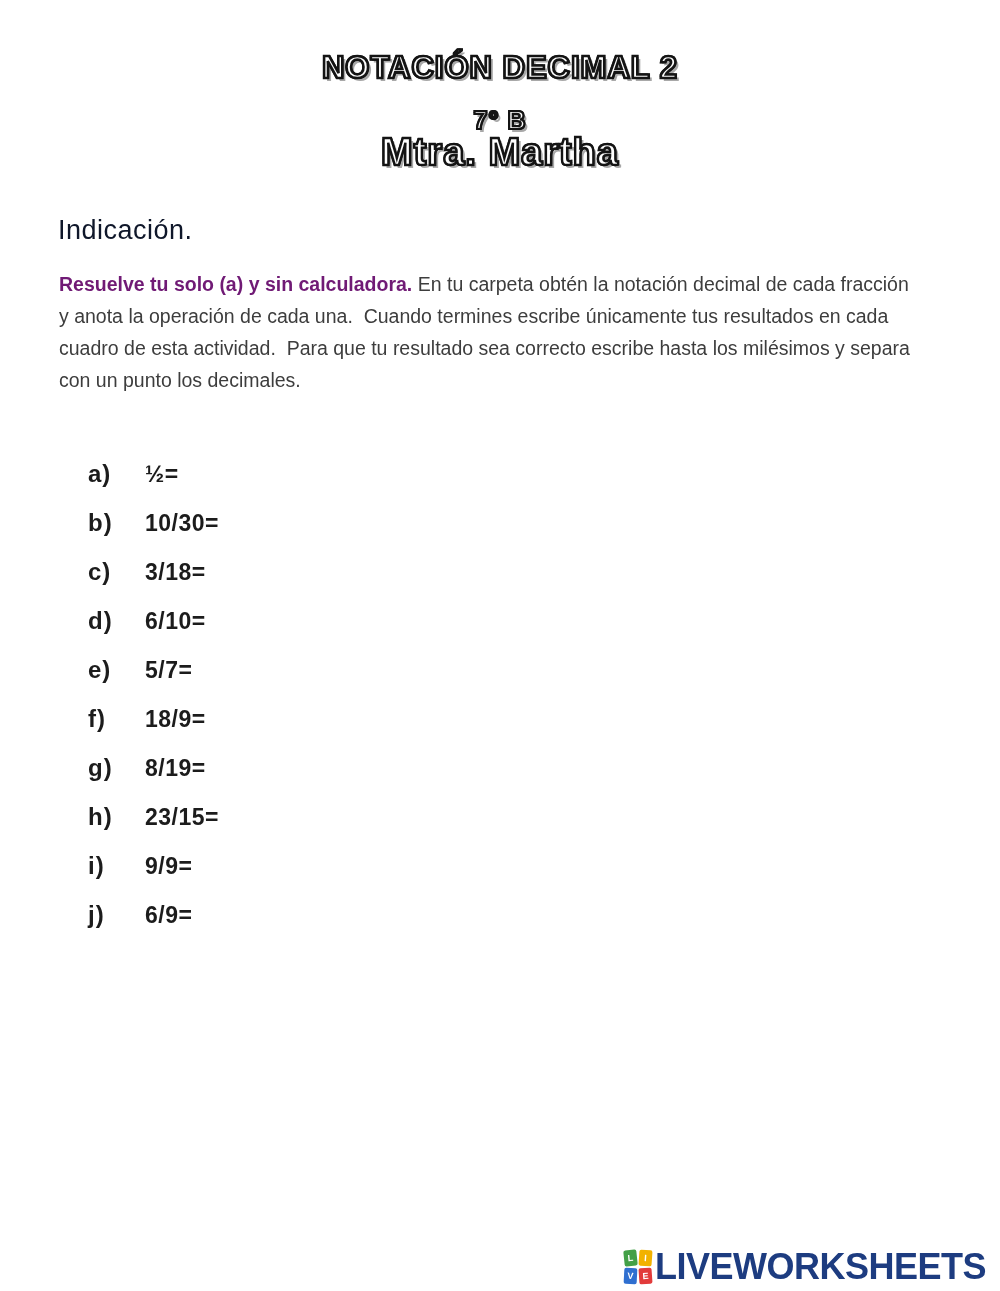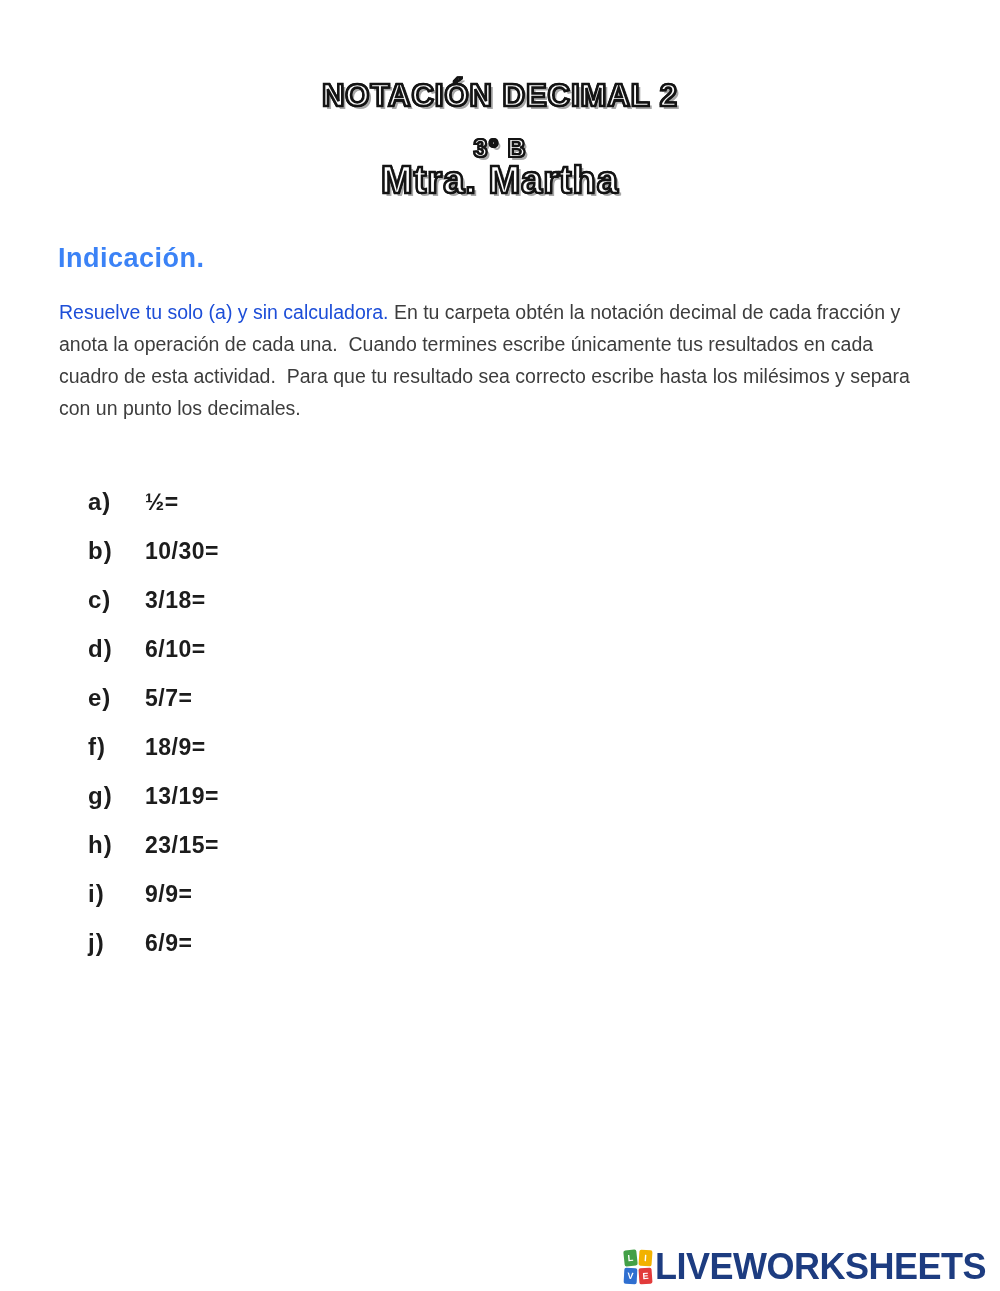--- a/index.html
+++ b/index.html
@@ -8,52 +8,52 @@
     position: relative;
     width: 1000px;
     height: 1291px;
     margin: 0 auto;
     background: #ffffff;
     font-family: "Liberation Sans", "DejaVu Sans", sans-serif;
     overflow: hidden;
   }
 
   
-  .header { text-align: center; padding-top: 80px; }
+  .header { text-align: center; padding-top: 52px; }
   .wordart {
     font-weight: 800;
     color: #ffffff;
     -webkit-text-stroke: 2.6px #141414;
     text-shadow:
       -1px -1px 0 #141414, 1px -1px 0 #141414,
       -1px  1px 0 #141414, 1px  1px 0 #141414,
       3px 3px 0 #a8a8a8;
     letter-spacing: 1px;
   }
   .title-main   { font-size: 31px; line-height: 1.0; }
   .title-grade  { font-size: 25px; line-height: 1.0; margin-top: 25px; -webkit-text-stroke: 2.2px #141414; }
   .title-teacher{ font-size: 38px; line-height: 1.0; -webkit-text-stroke: 2.4px #141414; }
 
   
   .indication-heading {
     margin: 44px 0 0 58px;
     font-size: 27px;
-    color: #3b82f6;
-    font-weight: 700;
+    color: #0f172a;
+    font-weight: 400;
     letter-spacing: 0.5px;
   }
   .instructions {
     margin: 22px 0 0 59px;
     width: 856px;
     font-size: 19.5px;
     line-height: 32px;
     color: #3d3d3d;
     white-space: pre-wrap;
   }
-  .instructions .lead { font-weight: 400; color: #1d4ed8; }
+  .instructions .lead { font-weight: 700; color: #701a75; }
 
   
   .exercise-list { margin: 64px 0 0 88px; }
   .exercise-row {
     display: flex;
     align-items: baseline;
     height: 49px;
     font-weight: 700;
     color: #1c1c1c;
   }
@@ -105,21 +105,21 @@
     letter-spacing: -0.5px;
   }
 </style>
 </head>
 <body>
 
 <div class="page">
 
   <div class="header">
     <div class="wordart title-main">NOTACIÓN DECIMAL 2</div>
-    <div class="wordart title-grade">3° B</div>
+    <div class="wordart title-grade">7° B</div>
     <div class="wordart title-teacher">Mtra. Martha</div>
   </div>
 
   <h2 class="indication-heading">Indicación.</h2>
 
   <p class="instructions"><span class="lead">Resuelve tu solo (a) y sin calculadora.</span><span> En tu carpeta obtén la notación decimal de cada fracción y anota la operación de cada una.  Cuando termines escribe únicamente tus resultados en cada cuadro de esta actividad.  Para que tu resultado sea correcto escribe hasta los milésimos y separa con un punto los decimales.</span></p>
 
   <div class="exercise-list">
     <div class="exercise-row">
       <span class="exercise-label">a)</span>
@@ -140,21 +140,21 @@
     <div class="exercise-row">
       <span class="exercise-label">e)</span>
       <span class="exercise-expression">5/7=</span>
     </div>
     <div class="exercise-row">
       <span class="exercise-label">f)</span>
       <span class="exercise-expression">18/9=</span>
     </div>
     <div class="exercise-row">
       <span class="exercise-label">g)</span>
-      <span class="exercise-expression">13/19=</span>
+      <span class="exercise-expression">8/19=</span>
     </div>
     <div class="exercise-row">
       <span class="exercise-label">h)</span>
       <span class="exercise-expression">23/15=</span>
     </div>
     <div class="exercise-row">
       <span class="exercise-label">i)</span>
       <span class="exercise-expression">9/9=</span>
     </div>
     <div class="exercise-row">

